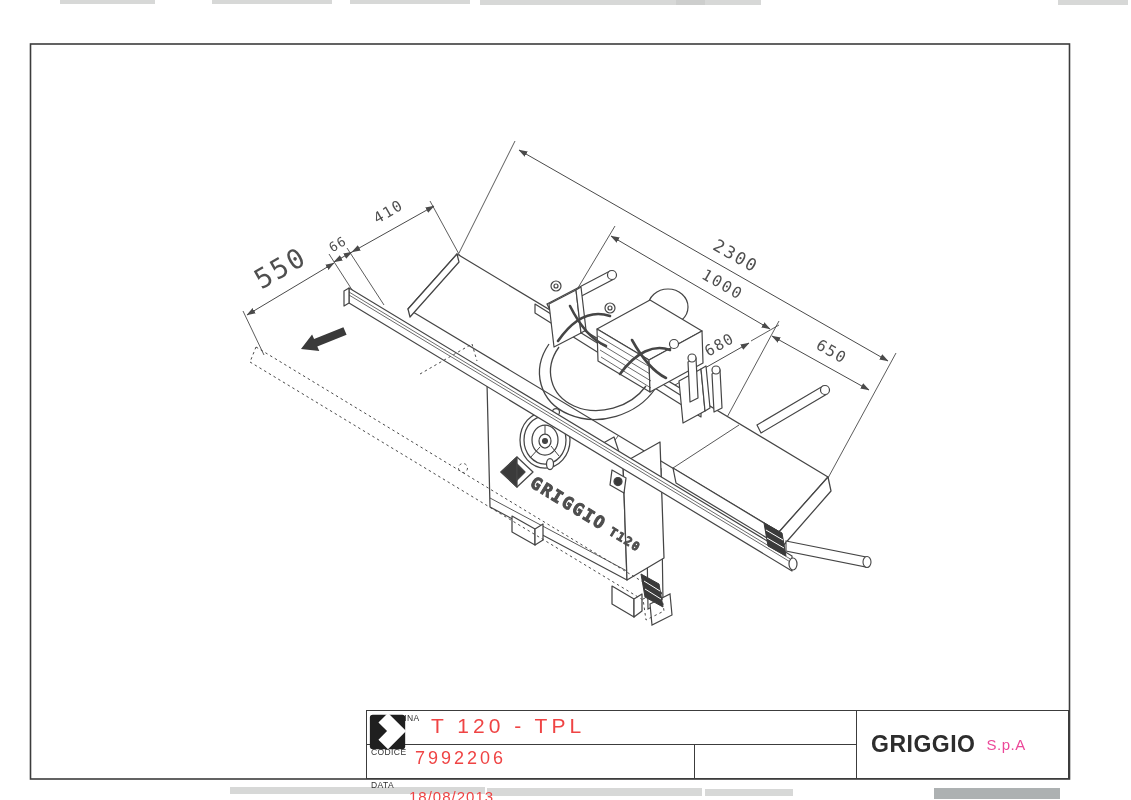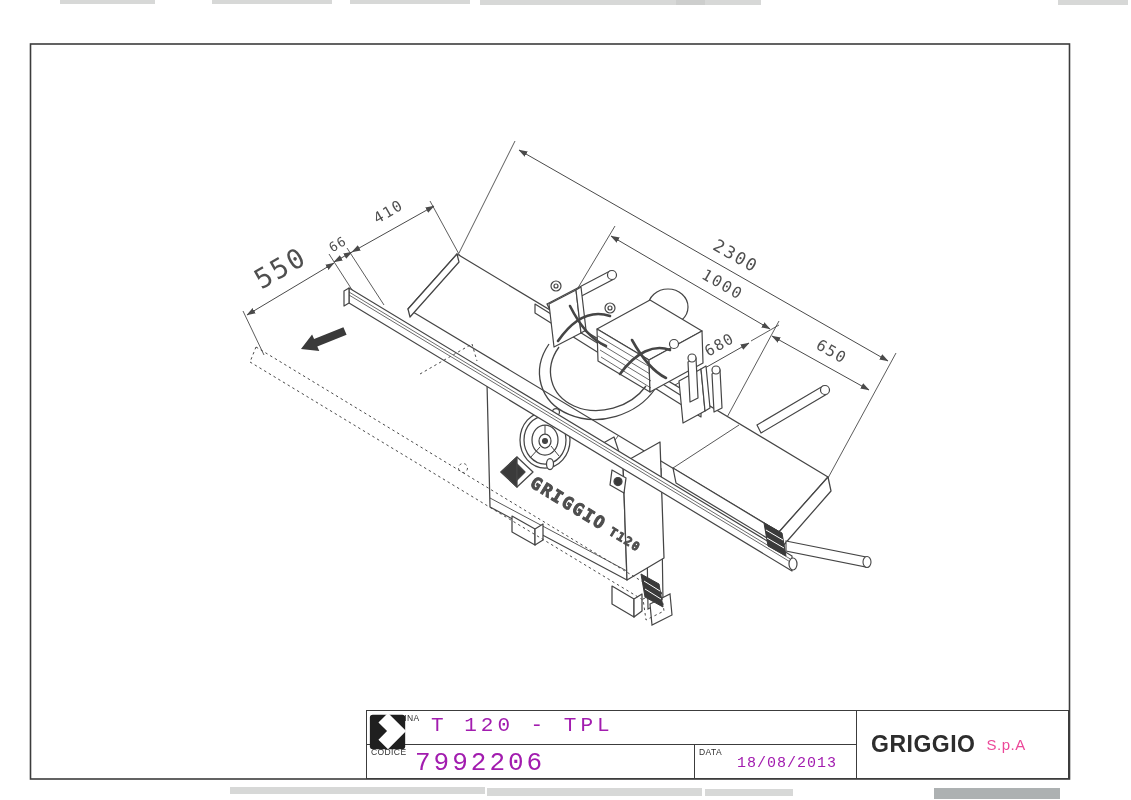--- a/index.html
+++ b/index.html
@@ -17,34 +17,34 @@
 
   
   .titleblock{
     position:absolute;left:366px;top:710px;width:703px;height:69px;
     border:1.6px solid #3c3c3c;box-sizing:border-box;background:#fff;
     display:flex;
   }
   .tb-left{width:490px;display:flex;flex-direction:column;border-right:1.4px solid #3c3c3c;box-sizing:border-box;}
   .tb-row{position:relative;flex:1;box-sizing:border-box;}
   .tb-row.top{border-bottom:1.4px solid #3c3c3c;}
-  .tb-row.bottom{display:flex;}
+  .tb-row.bottom{display:flex;flex-direction:column;}
   .tb-cell{position:relative;box-sizing:border-box;height:100%;}
   .tb-codice{width:328px;border-right:1.4px solid #3c3c3c;}
   .tb-data{flex:1;}
   .tb-label{
     position:absolute;left:4px;top:2px;font-size:8.5px;letter-spacing:.4px;
     color:#2f2f2f;font-family:"Liberation Sans",sans-serif;
   }
   .tb-value{
-    position:absolute;color:#a21caf;font-family:Liberation Mono, monospace;
+    position:absolute;color:#ef4444;font-family:Liberation Sans, sans-serif;
     white-space:nowrap;
   }
   .tb-value.macchina{left:64px;top:3px;font-size:21px;letter-spacing:4px;}
-  .tb-value.codice{left:48px;top:3px;font-size:26px;letter-spacing:3px;}
+  .tb-value.codice{left:48px;top:3px;font-size:18px;letter-spacing:3px;}
   .tb-value.data{left:42px;top:10px;font-size:15px;letter-spacing:1px;}
   .tb-logo{
     flex:1;display:flex;align-items:center;justify-content:flex-start;
     padding-left:14px;gap:9px;background:#fff;
   }
   .logo-text{font-size:23px;font-weight:bold;color:#2d2d2d;letter-spacing:.5px;font-family:"Liberation Sans",sans-serif;}
   .logo-suffix{font-size:15px;color:#ec4899;letter-spacing:.5px;font-family:"Liberation Sans",sans-serif;margin-left:2px;}
 </style>
 </head>
 <body>

